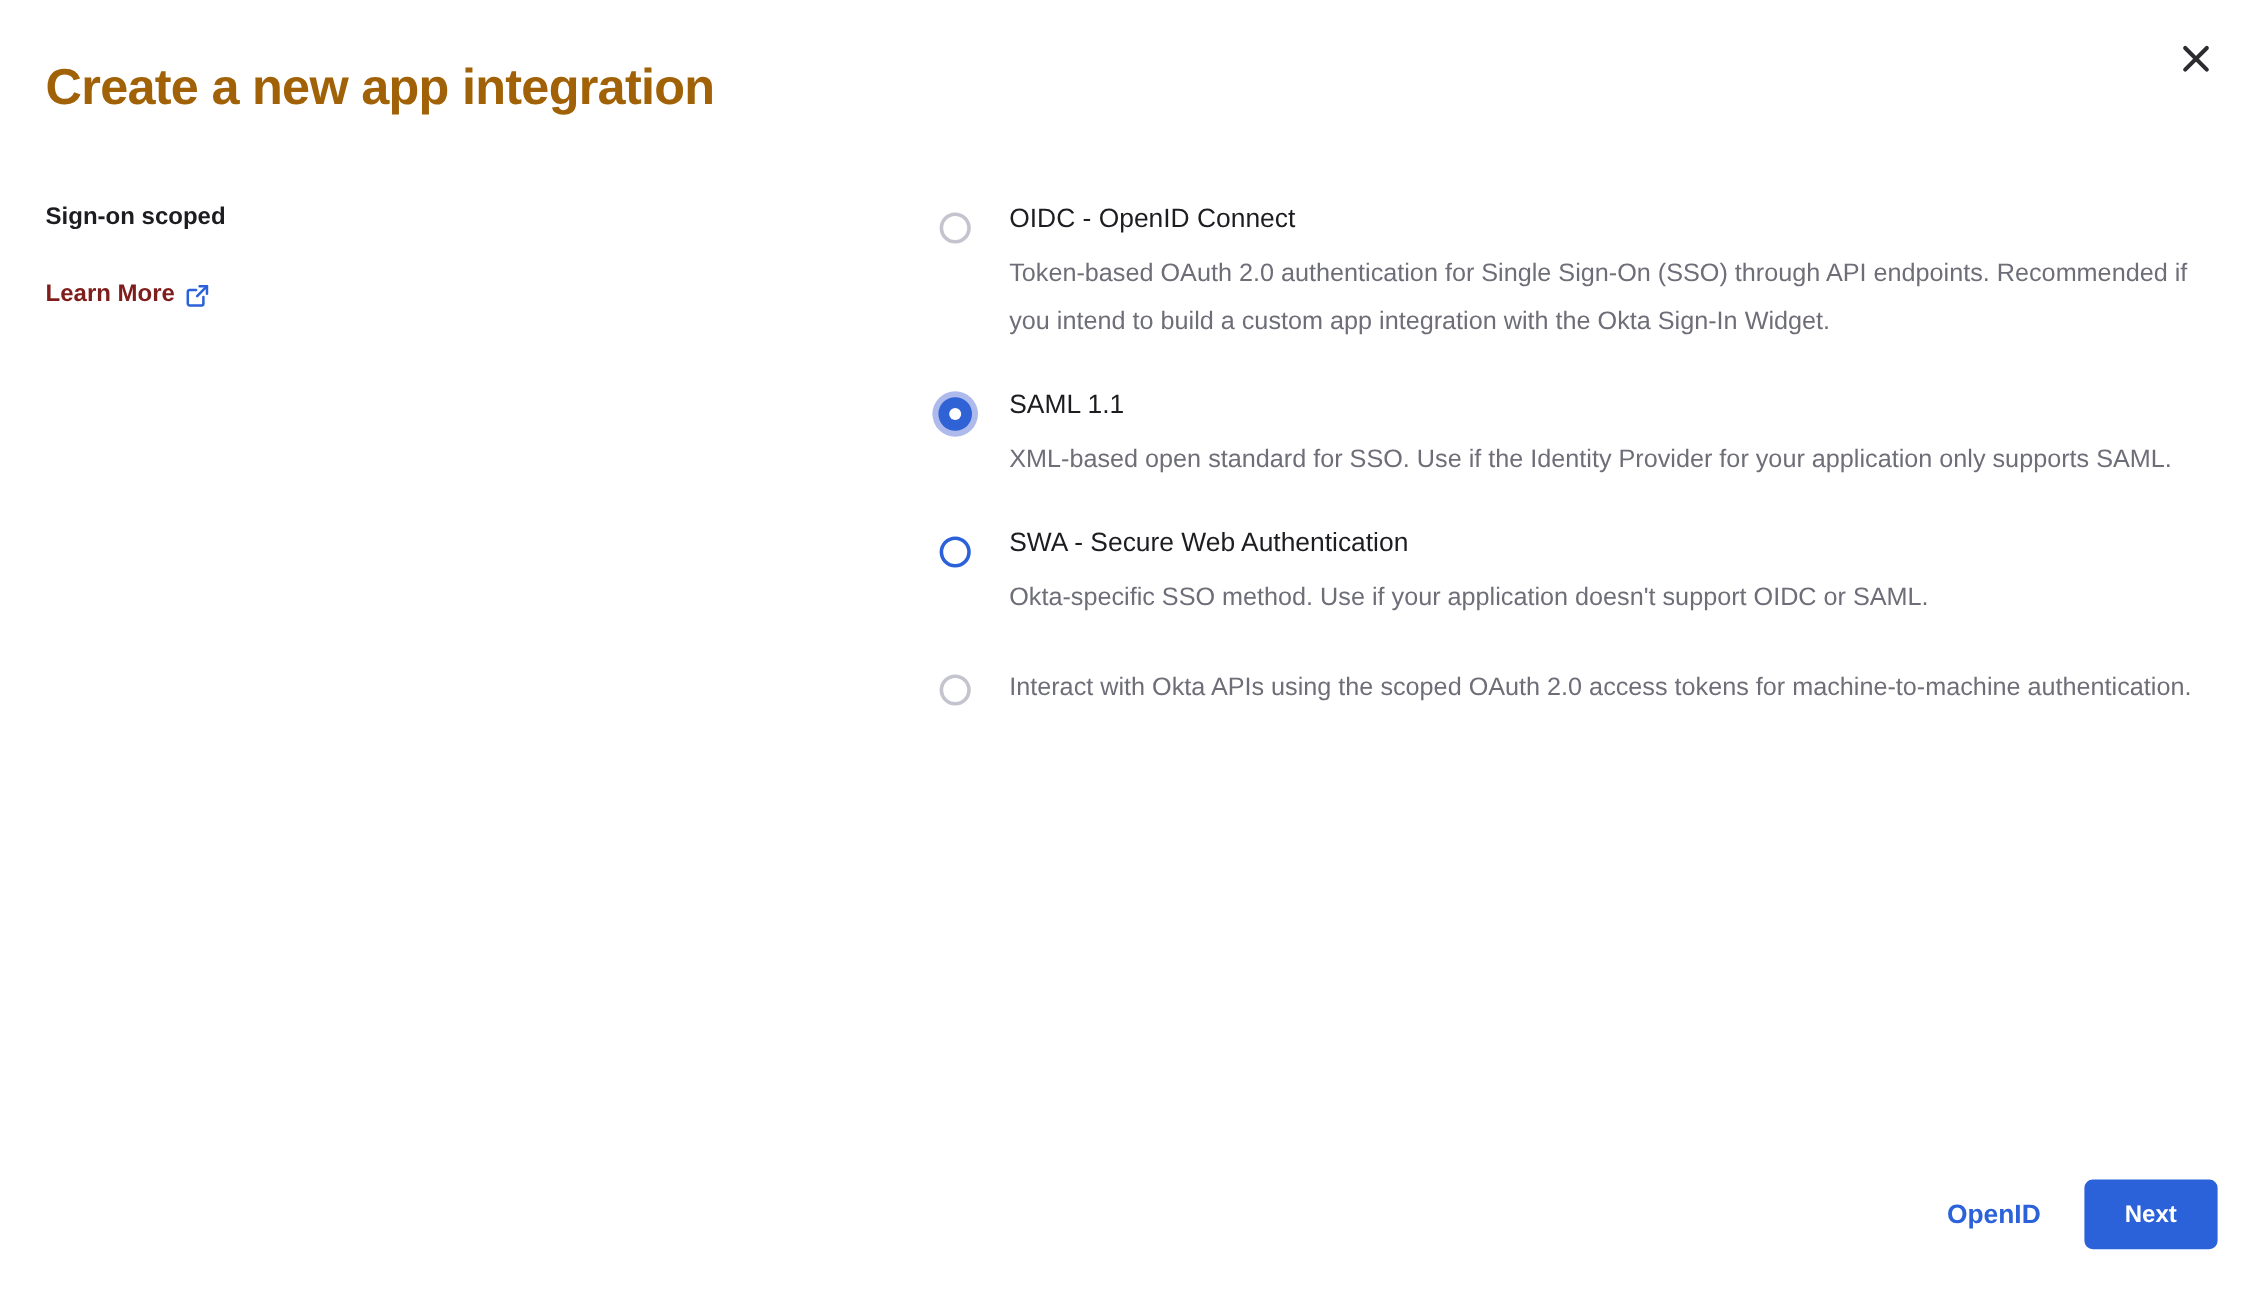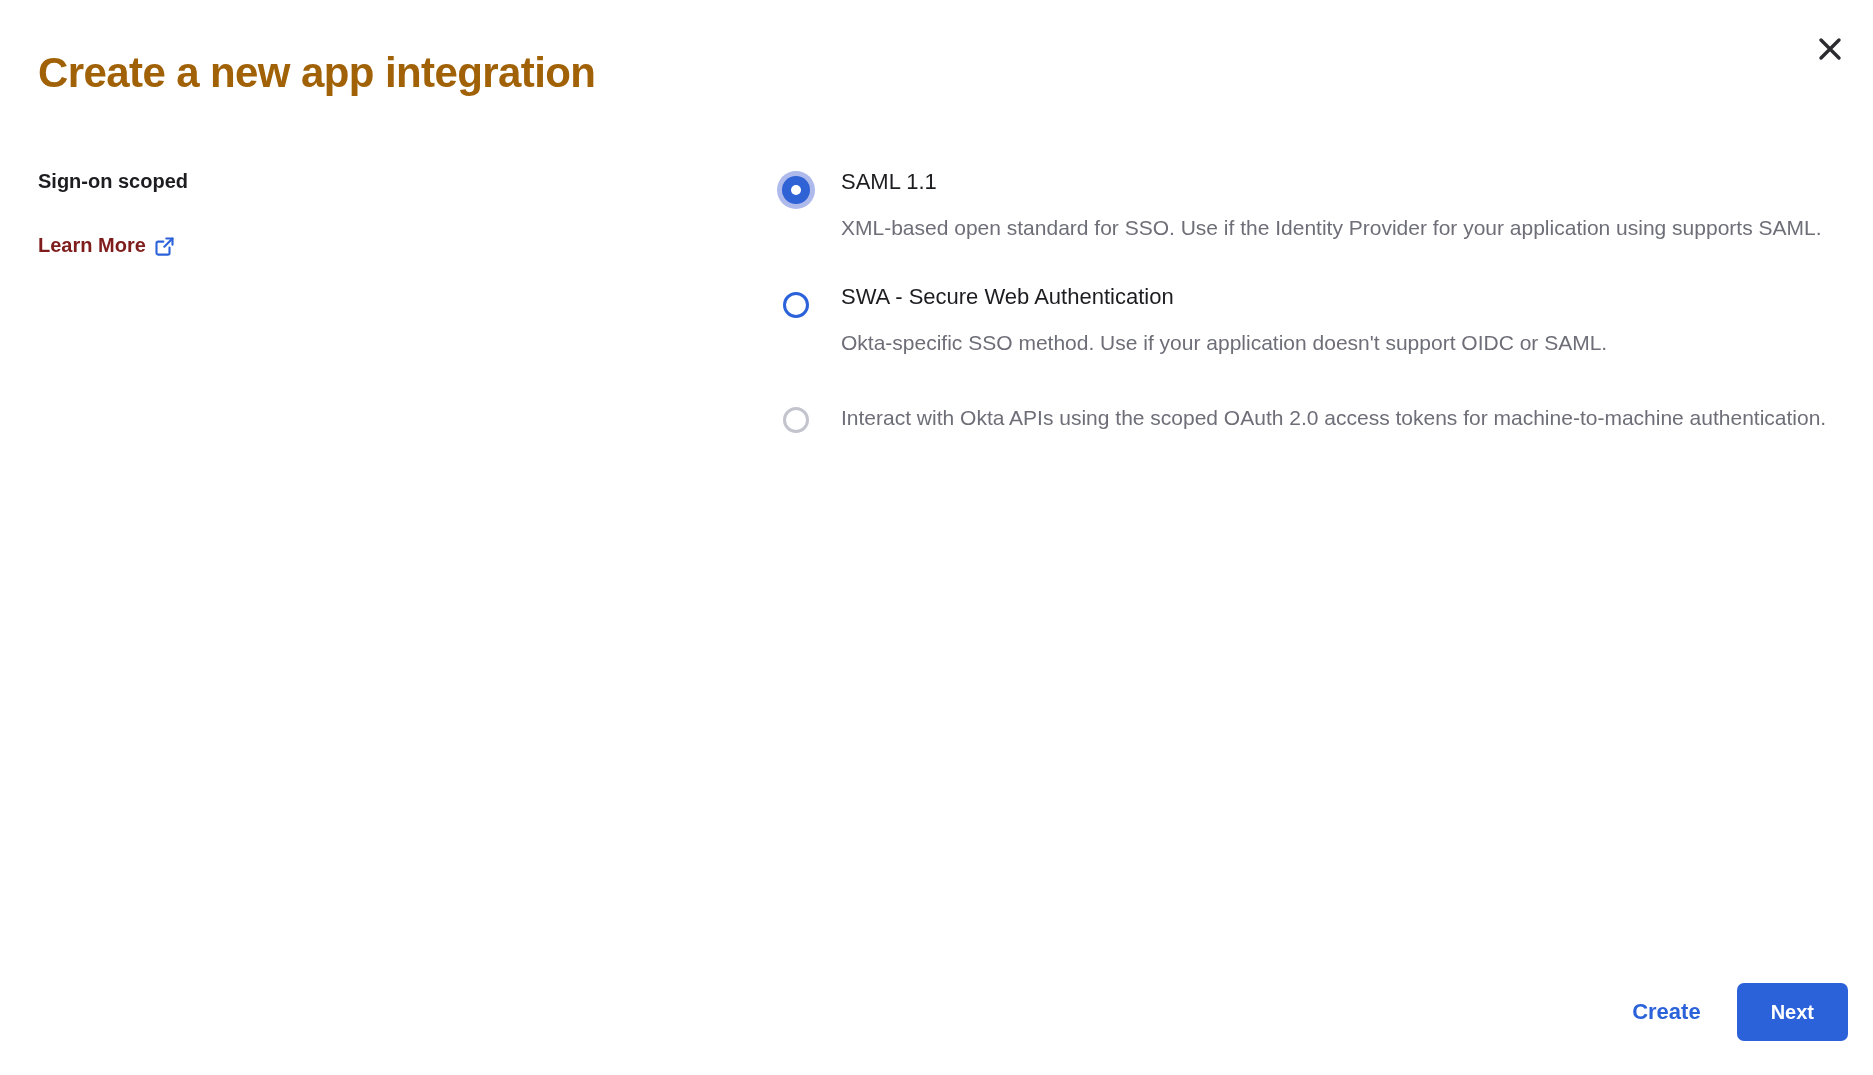--- a/index.html
+++ b/index.html
@@ -214,27 +214,34 @@
           <path d="M14.5 10.6 V16 a1.6 1.6 0 0 1 -1.6 1.6 H3.1 A1.6 1.6 0 0 1 1.5 16 V6.2 A1.6 1.6 0 0 1 3.1 4.6 H8.4" fill="none" stroke="#2b62d9" stroke-width="2.1" stroke-linecap="round" stroke-linejoin="round"></path>
           <path d="M11.3 1.5 H17.5 V7.7" fill="none" stroke="#2b62d9" stroke-width="2.1" stroke-linecap="round" stroke-linejoin="round"></path>
           <path d="M17.5 1.5 L9.3 9.7" fill="none" stroke="#2b62d9" stroke-width="2.1" stroke-linecap="round"></path>
         </svg>
       </span>
     </a>
   </div>
 
   <div class="options">
 
+    <div class="option">
+      <span class="radio">
+        <span class="ring"></span>
+      </span>
+      <p class="option-label">OIDC - OpenID Connect</p>
+      <p class="option-desc">Token-based OAuth 2.0 authentication for Single Sign-On (SSO) through API endpoints. Recommended if you intend to build a custom app integration with the Okta Sign-In Widget.</p>
+    </div>
 
     <div class="option">
       <span class="radio checked">
         <span class="ring"></span>
       </span>
       <p class="option-label">SAML 1.1</p>
-      <p class="option-desc">XML-based open standard for SSO. Use if the Identity Provider for your application using supports SAML.</p>
+      <p class="option-desc">XML-based open standard for SSO. Use if the Identity Provider for your application only supports SAML.</p>
     </div>
 
     <div class="option">
       <span class="radio hover">
         <span class="ring"></span>
       </span>
       <p class="option-label">SWA - Secure Web Authentication</p>
       <p class="option-desc">Okta-specific SSO method. Use if your application doesn't support OIDC or SAML.</p>
     </div>
 
@@ -242,15 +249,15 @@
       <span class="radio">
         <span class="ring"></span>
       </span>
       <p class="option-desc">Interact with Okta APIs using the scoped OAuth 2.0 access tokens for machine-to-machine authentication.</p>
     </div>
 
   </div>
 </div>
 
 <div class="footer">
-  <button class="btn-cancel">Create</button>
+  <button class="btn-cancel">OpenID</button>
   <button class="btn-next">Next</button>
 </div>
 
 </body></html>

